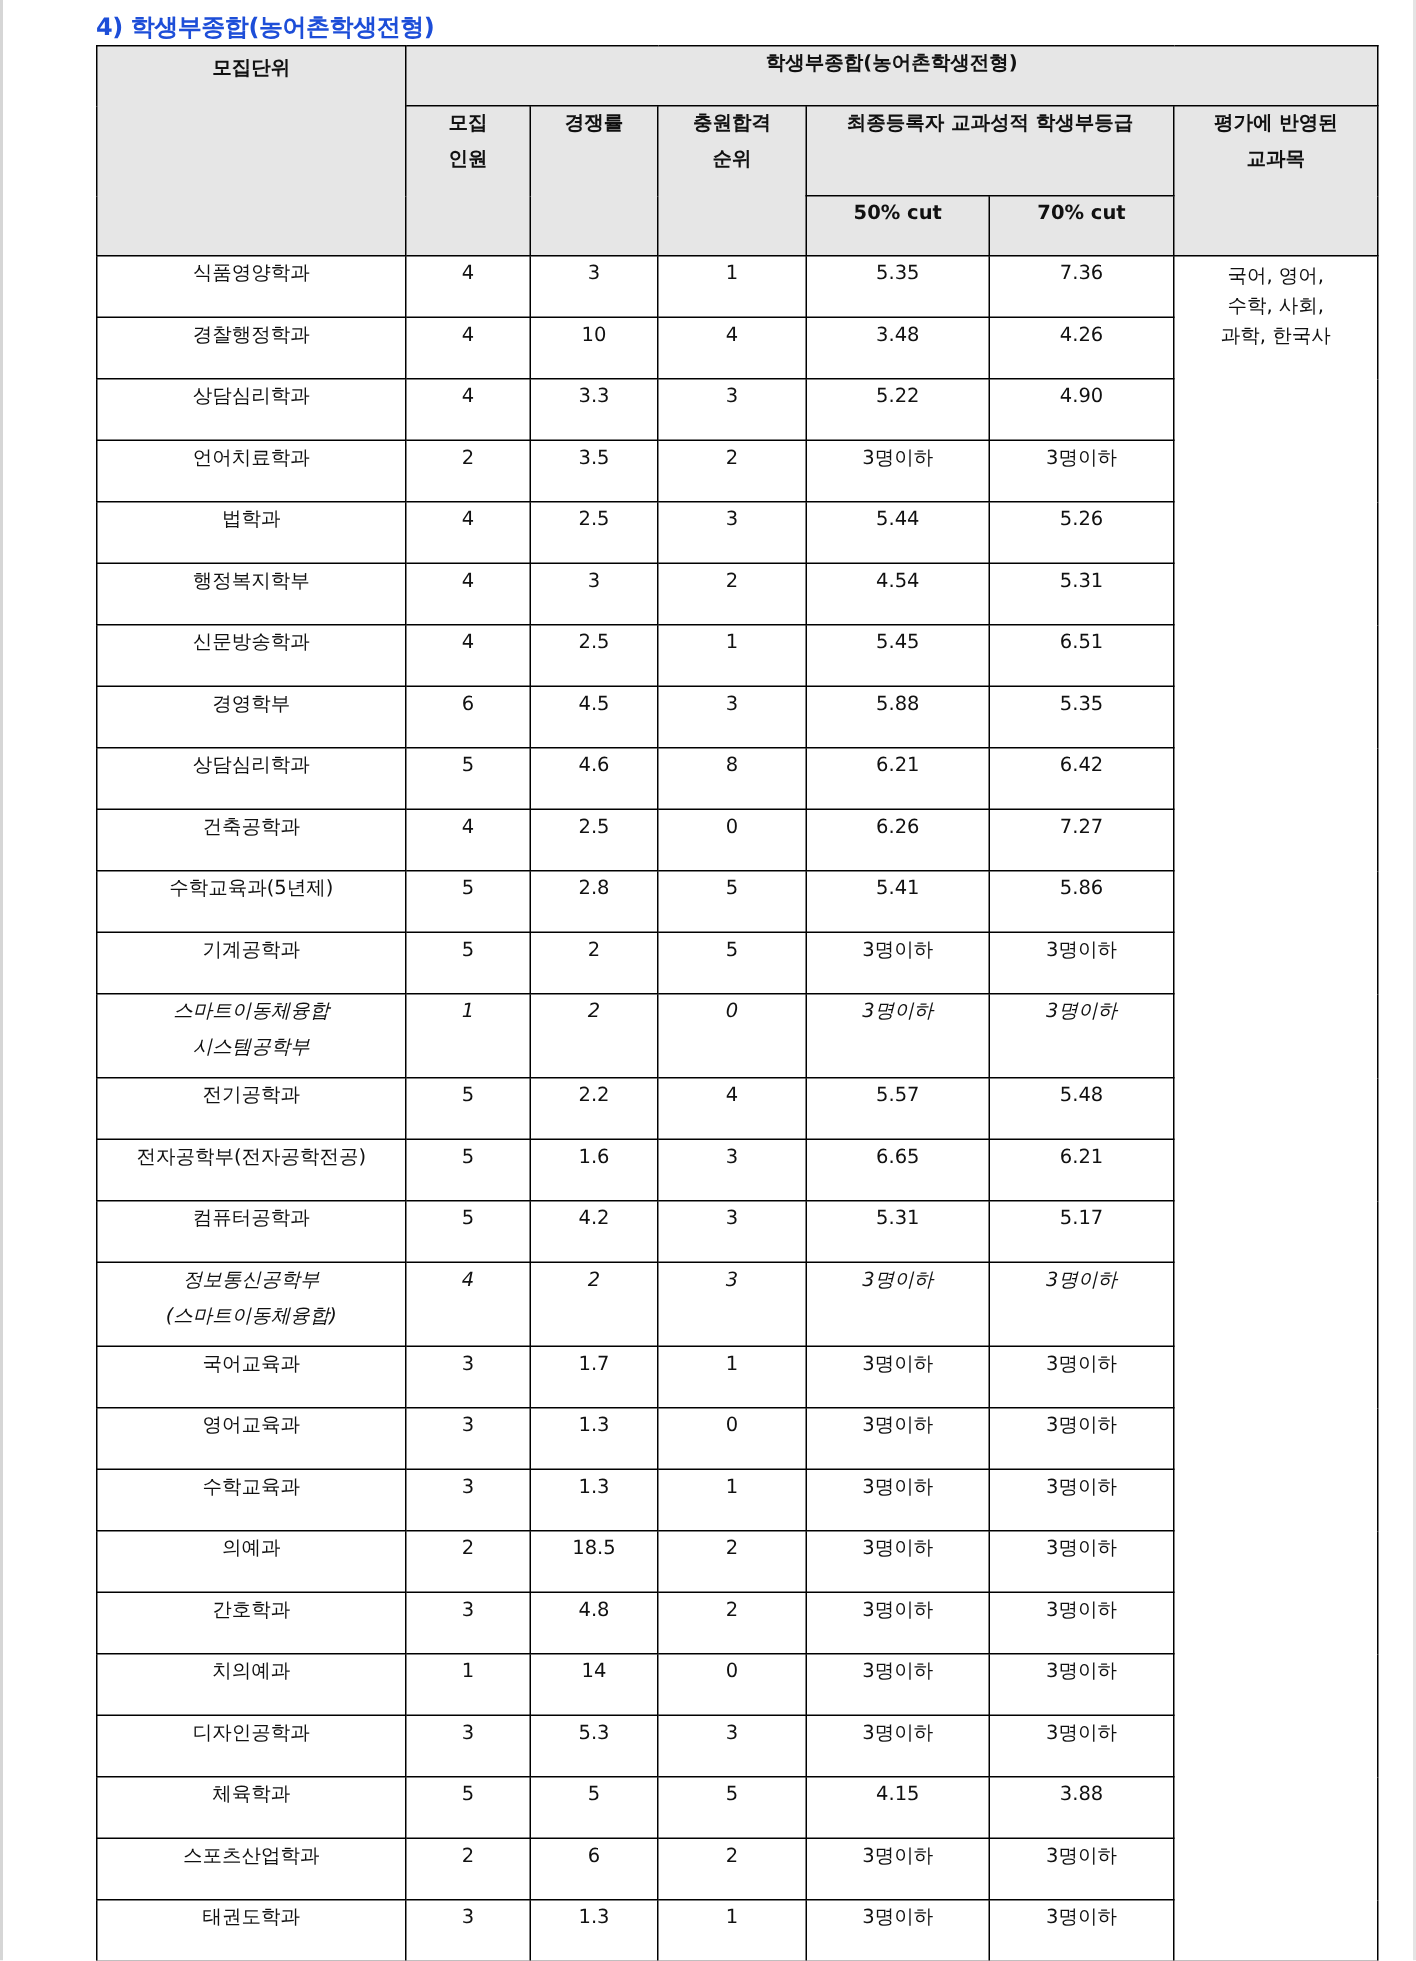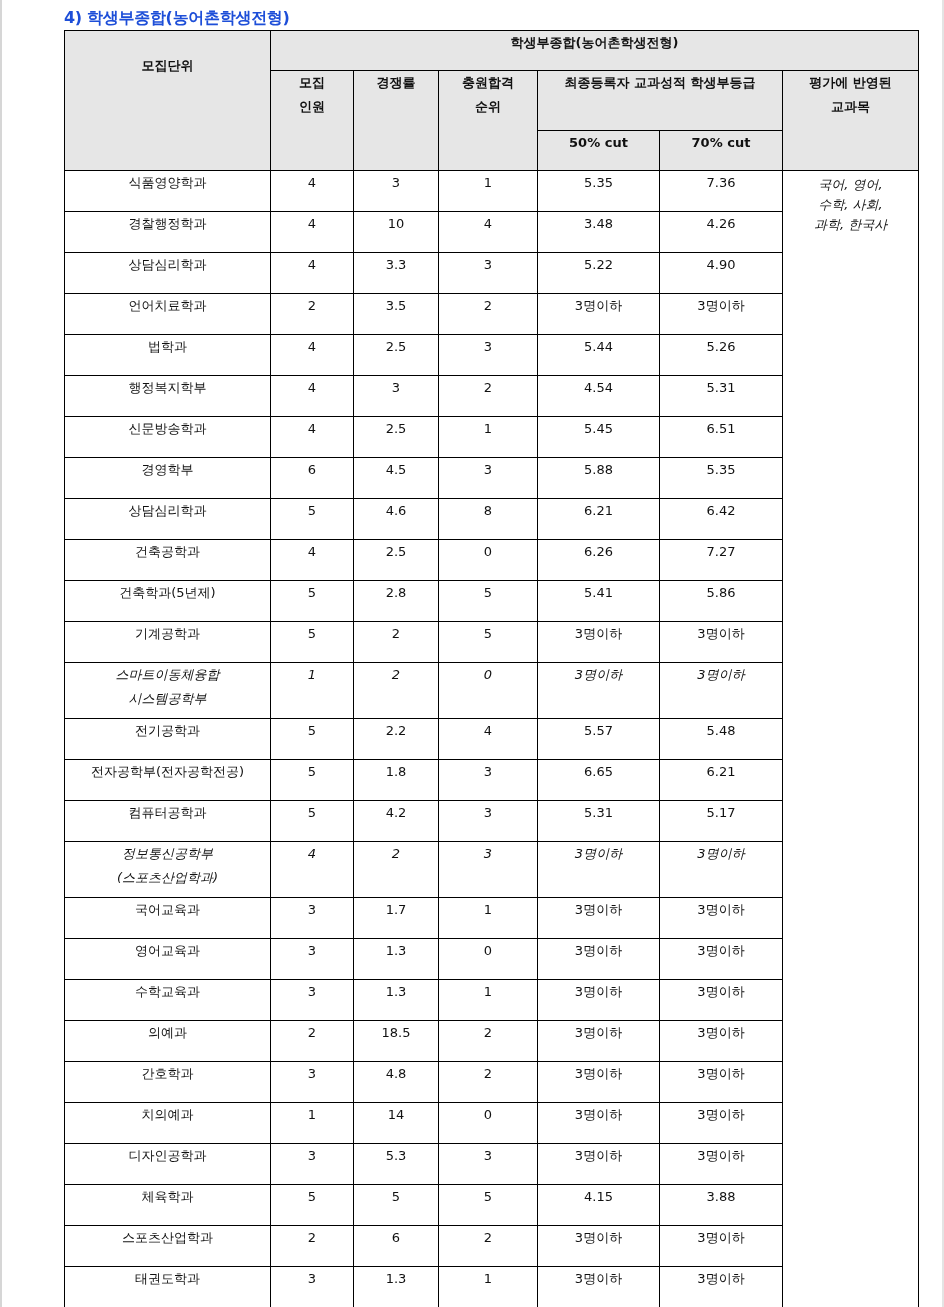--- a/index.html
+++ b/index.html
@@ -24,21 +24,21 @@
     padding: 0; line-height: 24px; font-weight: normal;
   }
   table.admit th { background: #e6e6e6; font-weight: bold; font-size: 13px; }
   .h1 { height: 40px; } .h1 th { padding-top: 6px; box-sizing: border-box; }
   .h2 { height: 60px; margin-top: 28px; } .h2 th { padding-top: 2px; }
   .h3 { height: 40px; } .h3 th { vertical-align: middle; }
   .r { height: 41px; }
   .r td { padding-top: 3px; }
   .r2 { height: 56px; font-style: italic; }
   .r2 td { padding-top: 3px; }
-  .subjects { line-height: 20px !important; padding-top: 4px !important; font-style: italic; }
+  .subjects { line-height: 20px !important; padding-top: 4px !important; }
   .two-line { display: block; }
 </style>
 </head>
 <body>
 
 <div class="edge-left"></div>
 <div class="edge-right"></div>
 
 <div class="section-title">4) 학생부종합(농어촌학생전형)</div>
 
@@ -47,21 +47,21 @@
     <col style="width:206px">
       <col style="width:83px">
       <col style="width:85px">
       <col style="width:99px">
     <col style="width:122px">
       <col style="width:123px">
       <col style="width:136px">
   </colgroup>
   <thead>
     <tr class="h1">
-      <th rowspan="3" style="padding-top:23px">모집단위</th>
+      <th rowspan="3" style="padding-top:3px">모집단위</th>
       <th colspan="6">학생부종합(농어촌학생전형)</th>
     </tr>
     <tr class="h2">
       <th rowspan="2">
         <span class="two-line">모집</span>
         <span class="two-line">인원</span>
       </th>
       <th rowspan="2">경쟁률</th>
       <th rowspan="2">
         <span class="two-line">충원합격</span>
@@ -179,21 +179,21 @@
           <span class="two-line">건축공학과</span>
         </td>
         <td>4</td>
         <td>2.5</td>
         <td>0</td>
         <td>6.26</td>
         <td>7.27</td>
       </tr>
       <tr class="r">
         <td>
-          <span class="two-line">건축학과(5년제)</span>
+          <span class="two-line">수학교육과(5년제)</span>
         </td>
         <td>5</td>
         <td>2.8</td>
         <td>5</td>
         <td>5.41</td>
         <td>5.86</td>
       </tr>
       <tr class="r">
         <td>
           <span class="two-line">기계공학과</span>
@@ -223,39 +223,39 @@
         <td>2.2</td>
         <td>4</td>
         <td>5.57</td>
         <td>5.48</td>
       </tr>
       <tr class="r">
         <td>
           <span class="two-line">전자공학부(전자공학전공)</span>
         </td>
         <td>5</td>
-        <td>1.8</td>
+        <td>1.6</td>
         <td>3</td>
         <td>6.65</td>
         <td>6.21</td>
       </tr>
       <tr class="r">
         <td>
           <span class="two-line">컴퓨터공학과</span>
         </td>
         <td>5</td>
         <td>4.2</td>
         <td>3</td>
         <td>5.31</td>
         <td>5.17</td>
       </tr>
       <tr class="r2">
         <td>
           <span class="two-line">정보통신공학부</span>
-          <span class="two-line">(스포츠산업학과)</span>
+          <span class="two-line">(스마트이동체융합)</span>
         </td>
         <td>4</td>
         <td>2</td>
         <td>3</td>
         <td>3명이하</td>
         <td>3명이하</td>
       </tr>
       <tr class="r">
         <td>
           <span class="two-line">국어교육과</span>

